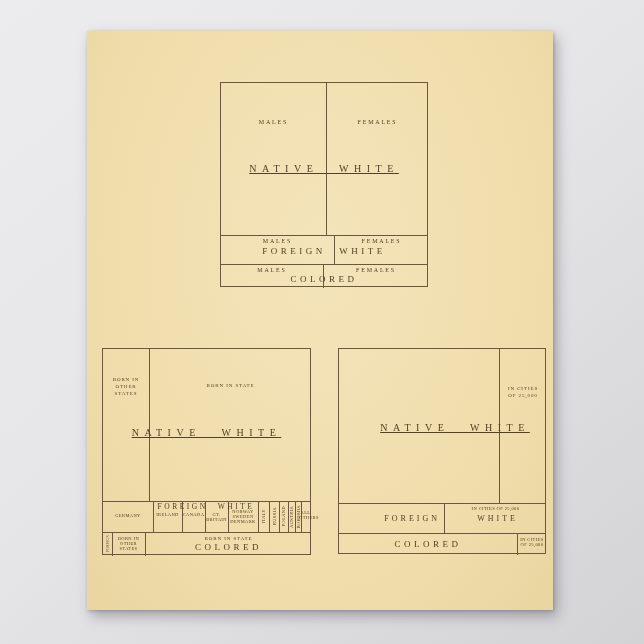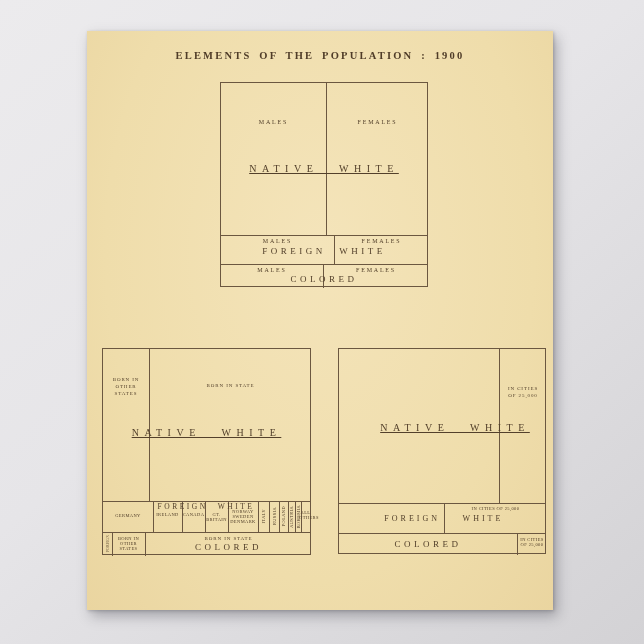--- a/index.html
+++ b/index.html
@@ -40,21 +40,20 @@
     color:#53402b;font-size:4.4px;letter-spacing:0.4px;
   }
   .vtext.sm{font-size:3.8px;letter-spacing:0.1px;}
 </style>
 </head>
 <body>
 
 <div class="stage">
   <div class="poster">
 
-    <div class="title">ELEMENTS OF THE POPULATION : 1900</div>
 
     <div class="chart" style="left:133px;top:51px;width:208px;height:205px;">
       <div class="vl" style="left:105px;top:0;height:152px;"></div>
       <div class="hl" style="top:152px;"></div>
       <div class="vl" style="left:113px;top:152px;height:29px;"></div>
       <div class="hl" style="top:181px;"></div>
       <div class="vl" style="left:102px;top:181px;height:24px;"></div>
 
       <div class="lbl t1" style="left:0;top:36px;width:105px;">MALES</div>
       <div class="lbl t1" style="left:105px;top:36px;width:103px;">FEMALES</div>
@@ -134,21 +133,21 @@
       <div class="vl" style="left:160px;top:0;height:154px;"></div>
       <div class="hl" style="top:154px;"></div>
 
       <div class="lbl t4" style="left:160px;top:36px;width:48px;">IN CITIES
 OF 25,000</div>
       <div class="lbl t2" style="left:12px;top:73px;width:208px;">NATIVE WHITE</div>
 
       <div class="vl" style="left:105px;top:154px;height:30px;"></div>
       <div class="lbl t5" style="left:105px;top:157px;width:103px;">IN CITIES OF 25,000</div>
       <div class="lbl t7" style="left:0;top:165px;width:101px;text-align:right;">FOREIGN</div>
-      <div class="lbl t7" style="left:109px;top:165px;width:70px;text-align:center;">WHITE</div>
+      <div class="lbl t7" style="left:109px;top:165px;width:70px;text-align:right;">WHITE</div>
 
       <div class="hl" style="top:184px;"></div>
       <div class="vl" style="left:178px;top:184px;height:22px;"></div>
       <div class="lbl t3" style="left:0;top:190px;width:178px;">COLORED</div>
       <div class="lbl t5" style="left:178px;top:188px;width:30px;">IN CITIES
 OF 25,000</div>
     </div>
 
   </div>
 </div>

